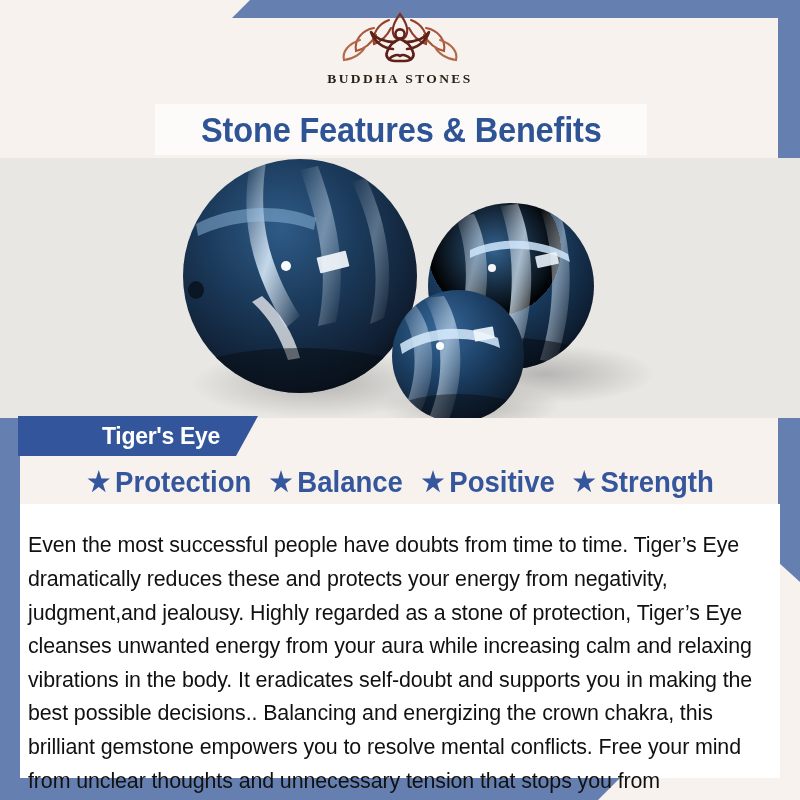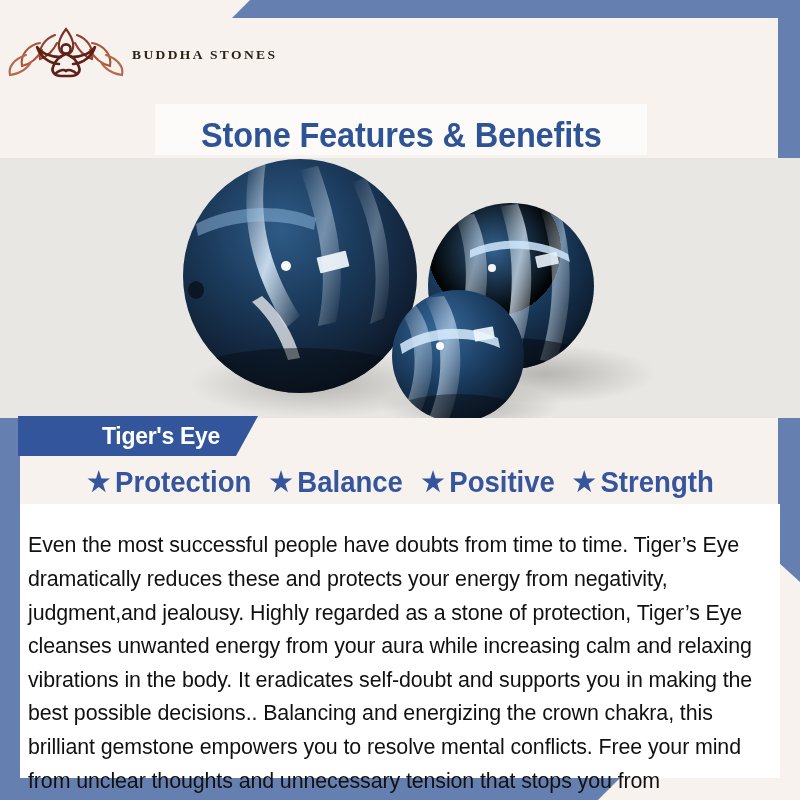--- a/index.html
+++ b/index.html
@@ -29,35 +29,35 @@
   }
   .bar-bottom{
     position:absolute;left:0;bottom:0;width:620px;height:22px;
     background:#6580b0;
     clip-path:polygon(0 0, 100% 0, calc(100% - 22px) 100%, 0 100%);
   }
 
   
   .logo-wrap{
     position:absolute;top:8px;left:0;width:800px;height:92px;
-    display:flex;flex-direction:row;align-items:center;justify-content:flex-start;
+    display:flex;flex-direction:column;align-items:center;justify-content:flex-start;
     z-index:6;
   }
   .logo-mark{width:132px;height:62px;display:block;}
   .logo-text{
     margin-top:1px;
     font-family:"Liberation Serif", serif;
     font-size:13.5px;letter-spacing:2.4px;font-weight:700;color:#2b2118;
   }
 
   
   .title-band{
     position:absolute;left:155px;top:104px;width:492px;height:51px;
     background:#fdfbfa;
-    display:flex;align-items:flex-end;justify-content:center;
+    display:flex;align-items:center;justify-content:center;
     z-index:5;
   }
   .title-band .title{
     font-family:"Liberation Sans Narrow","Liberation Sans",sans-serif;
     font-weight:bold;
     font-size:35px;
     color:#2f5496;
     letter-spacing:-0.2px;
     transform:scaleX(0.93);
     white-space:nowrap;

